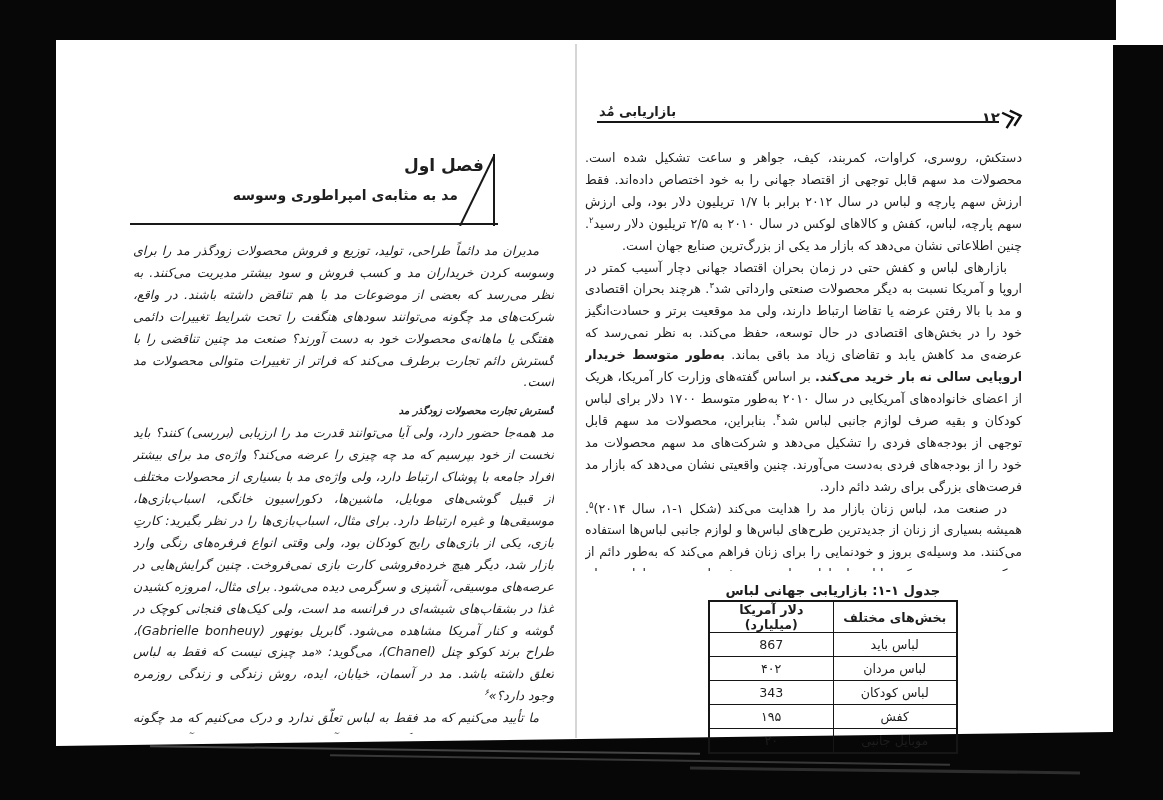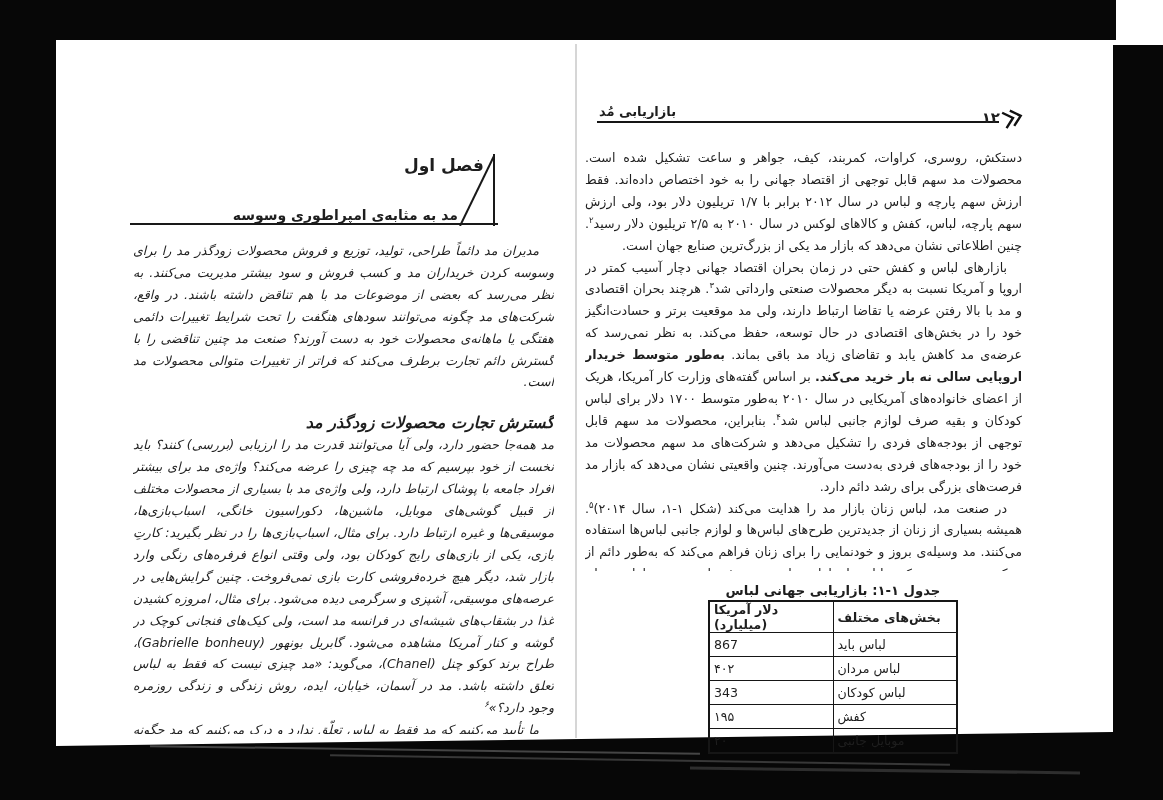--- a/index.html
+++ b/index.html
@@ -15,45 +15,45 @@
   .streak{position:absolute;background:#454545;}
   #streak1{left:150px;top:749px;width:550px;height:2px;transform:rotate(0.8deg);}
   #streak2{left:330px;top:759px;width:620px;height:2px;transform:rotate(0.9deg);background:#383838;}
   #streak3{left:690px;top:769px;width:390px;height:3px;transform:rotate(0.7deg);background:#2e2e2e;}
   
   #spine{position:absolute;left:575px;top:44px;width:2px;height:694px;background:#d6d6d6;}
   
   #chapter-block{position:absolute;left:130px;top:151px;width:368px;height:72px;
                  border-bottom:2.5px solid #191919;direction:rtl;text-align:right;}
   #chapter-label{position:absolute;right:14px;top:4px;font-weight:bold;font-size:17px;}
-  #chapter-title{position:absolute;right:40px;bottom:0;font-weight:bold;font-size:14px;}
+  #chapter-title{position:absolute;right:40px;bottom:20px;font-weight:bold;font-size:14px;}
   #chapter-triangle{position:absolute;right:-3px;top:-3px;}
   
   .body-flow{position:absolute;direction:rtl;text-align:justify;font-size:12.6px;
              line-height:21.9px;overflow:hidden;}
   #left-body{left:133px;top:240px;width:421px;height:494px;font-style:italic;}
   #right-body{left:585px;top:147px;width:437px;height:424px;}
   .para{margin:0;}
   .para.indent{text-indent:15px;}
-  .sec-h{margin:19px 0 0 0;font-size:16px;font-weight:bold;line-height:22px;}
+  .sec-h{margin:7px 0 0 0;font-size:10px;font-weight:bold;line-height:22px;}
   .body-flow sup{font-size:8.5px;line-height:0;}
   .body-flow b{font-weight:bold;}
   
   #rp-header{position:absolute;left:585px;top:95px;width:437px;height:30px;}
   #rp-rule{position:absolute;left:12px;bottom:2px;width:402px;height:2px;background:#151515;}
   #rp-title{position:absolute;left:14px;bottom:6px;font-weight:bold;font-size:13px;direction:rtl;}
   #rp-pagegroup{position:absolute;right:-4px;bottom:-4px;display:flex;align-items:flex-start;}
   #rp-pagenum{font-weight:bold;font-size:15px;transform:translateY(2px);}
   #rp-chevron{transform:rotate(-16deg);}
   
   #table-wrap{position:absolute;left:702px;top:564px;width:262px;text-align:center;direction:rtl;}
   #table-caption{font-weight:bold;font-size:13.2px;margin-bottom:2px;margin-top:19px;}
   #data-table{width:250px;margin:0 auto;border-collapse:collapse;border:2px solid #161616;direction:rtl;}
   #data-table th,#data-table td{border:1.6px solid #161616;height:23px;font-size:12.6px;
-                                padding:0 4px;text-align:left;vertical-align:middle;}
+                                padding:0 4px;text-align:center;vertical-align:middle;}
   #data-table th{font-weight:bold;}
   #data-table col{width:50%;}
 </style>
 </head>
 <body>
 
 <div id="canvas">
 
   <div id="band-top" class="band"></div>
   <div id="band-left" class="band"></div>

